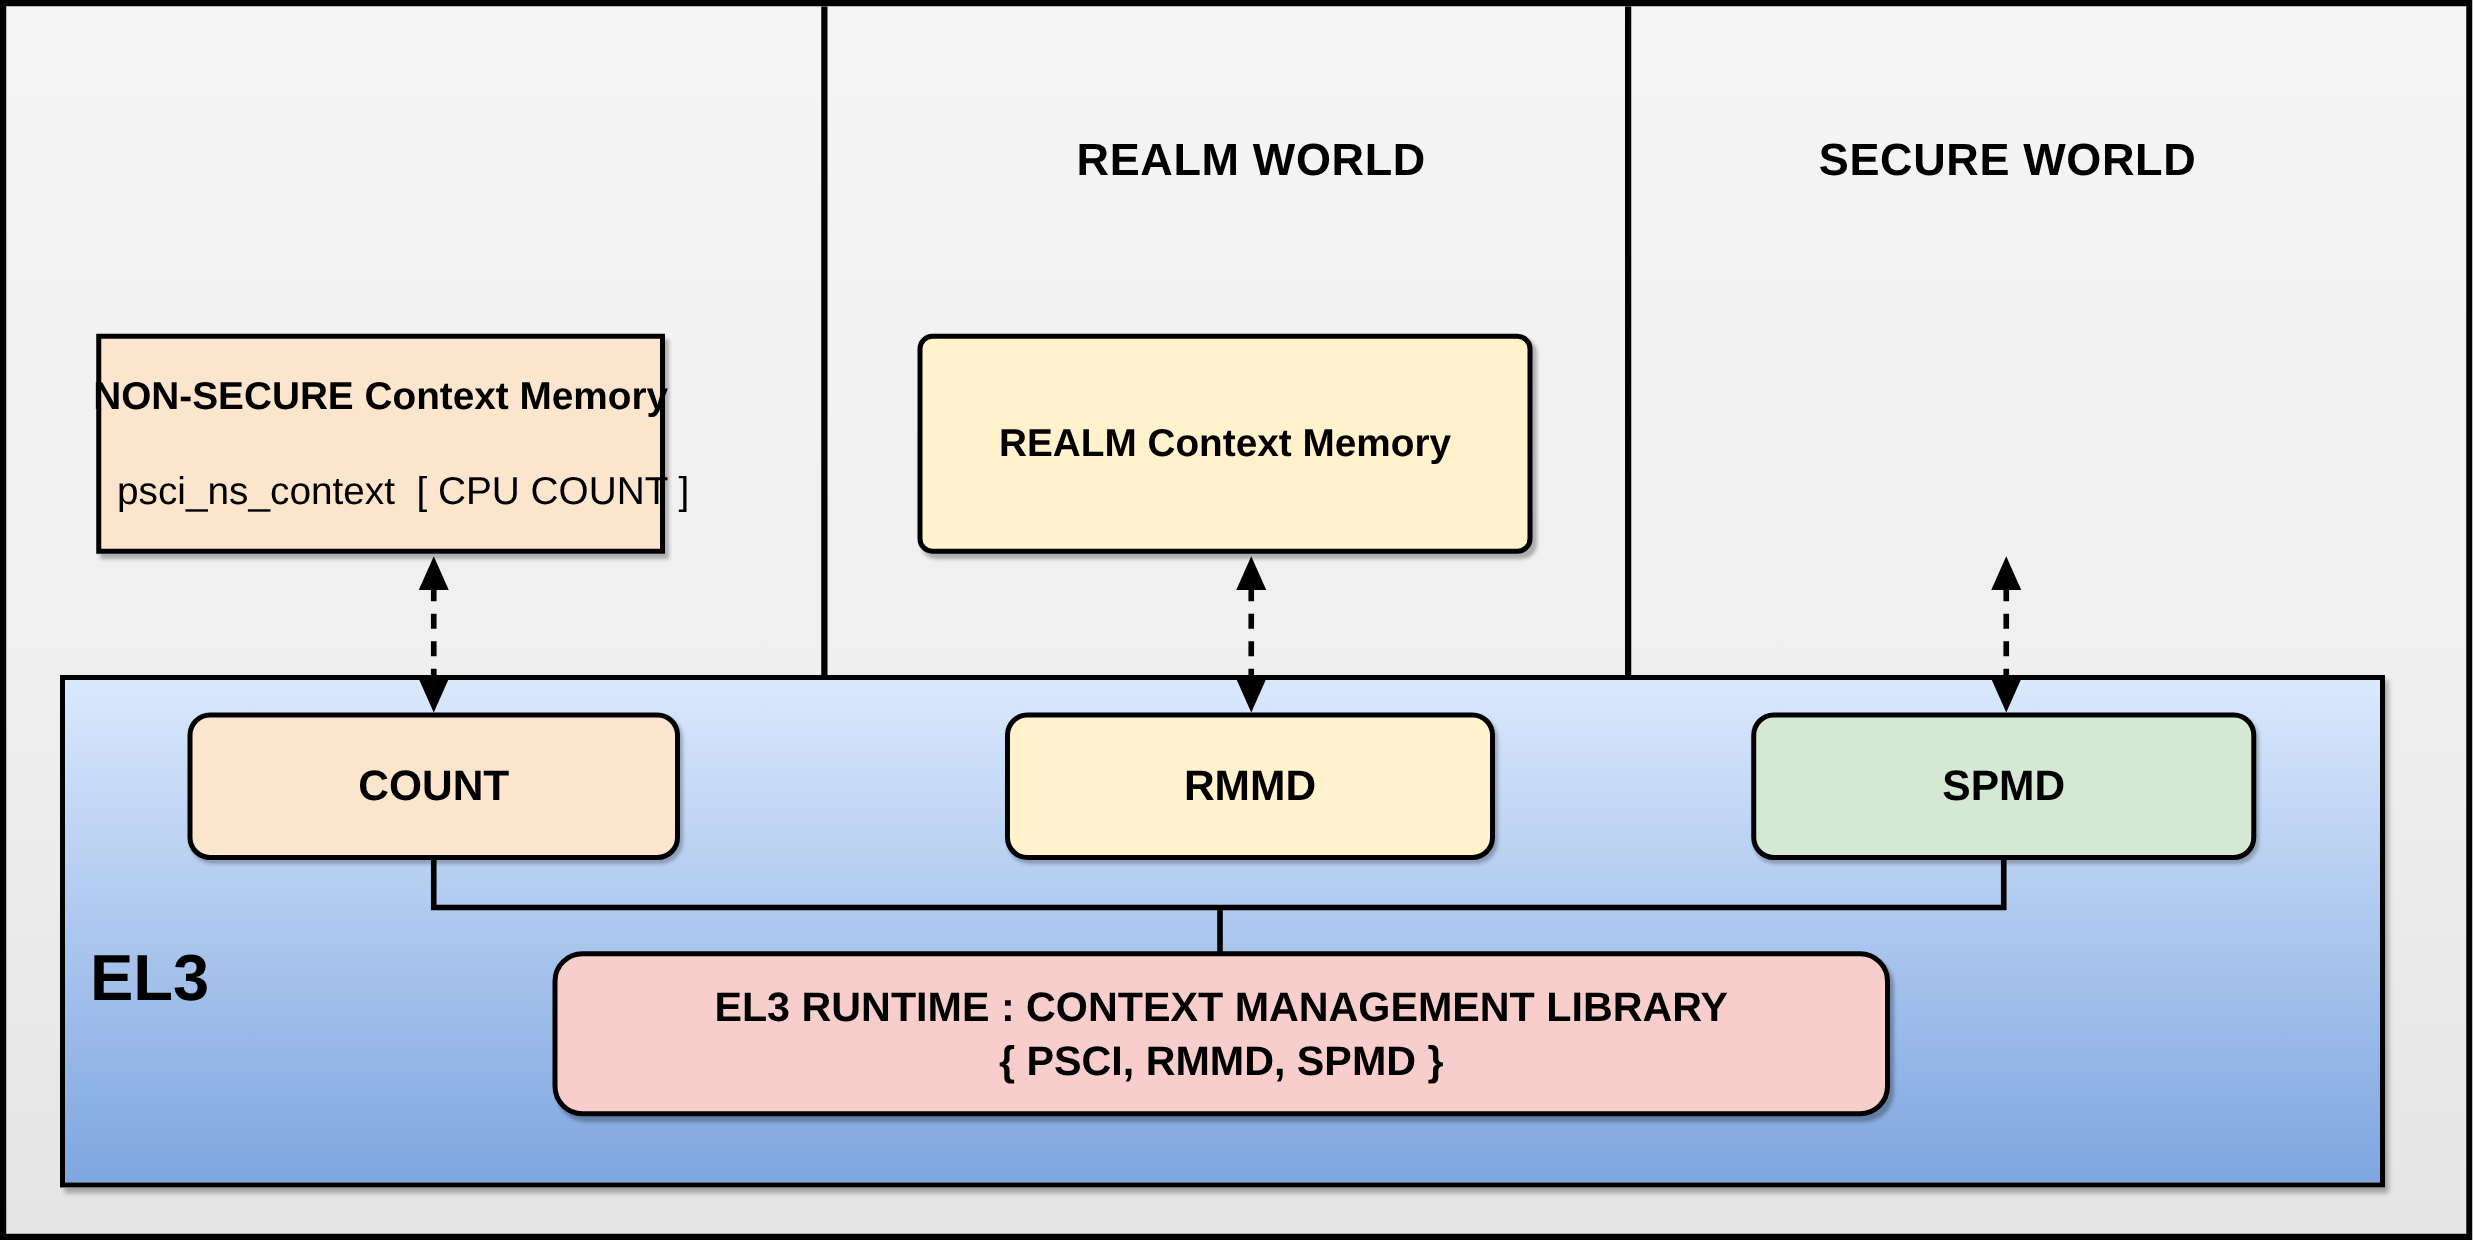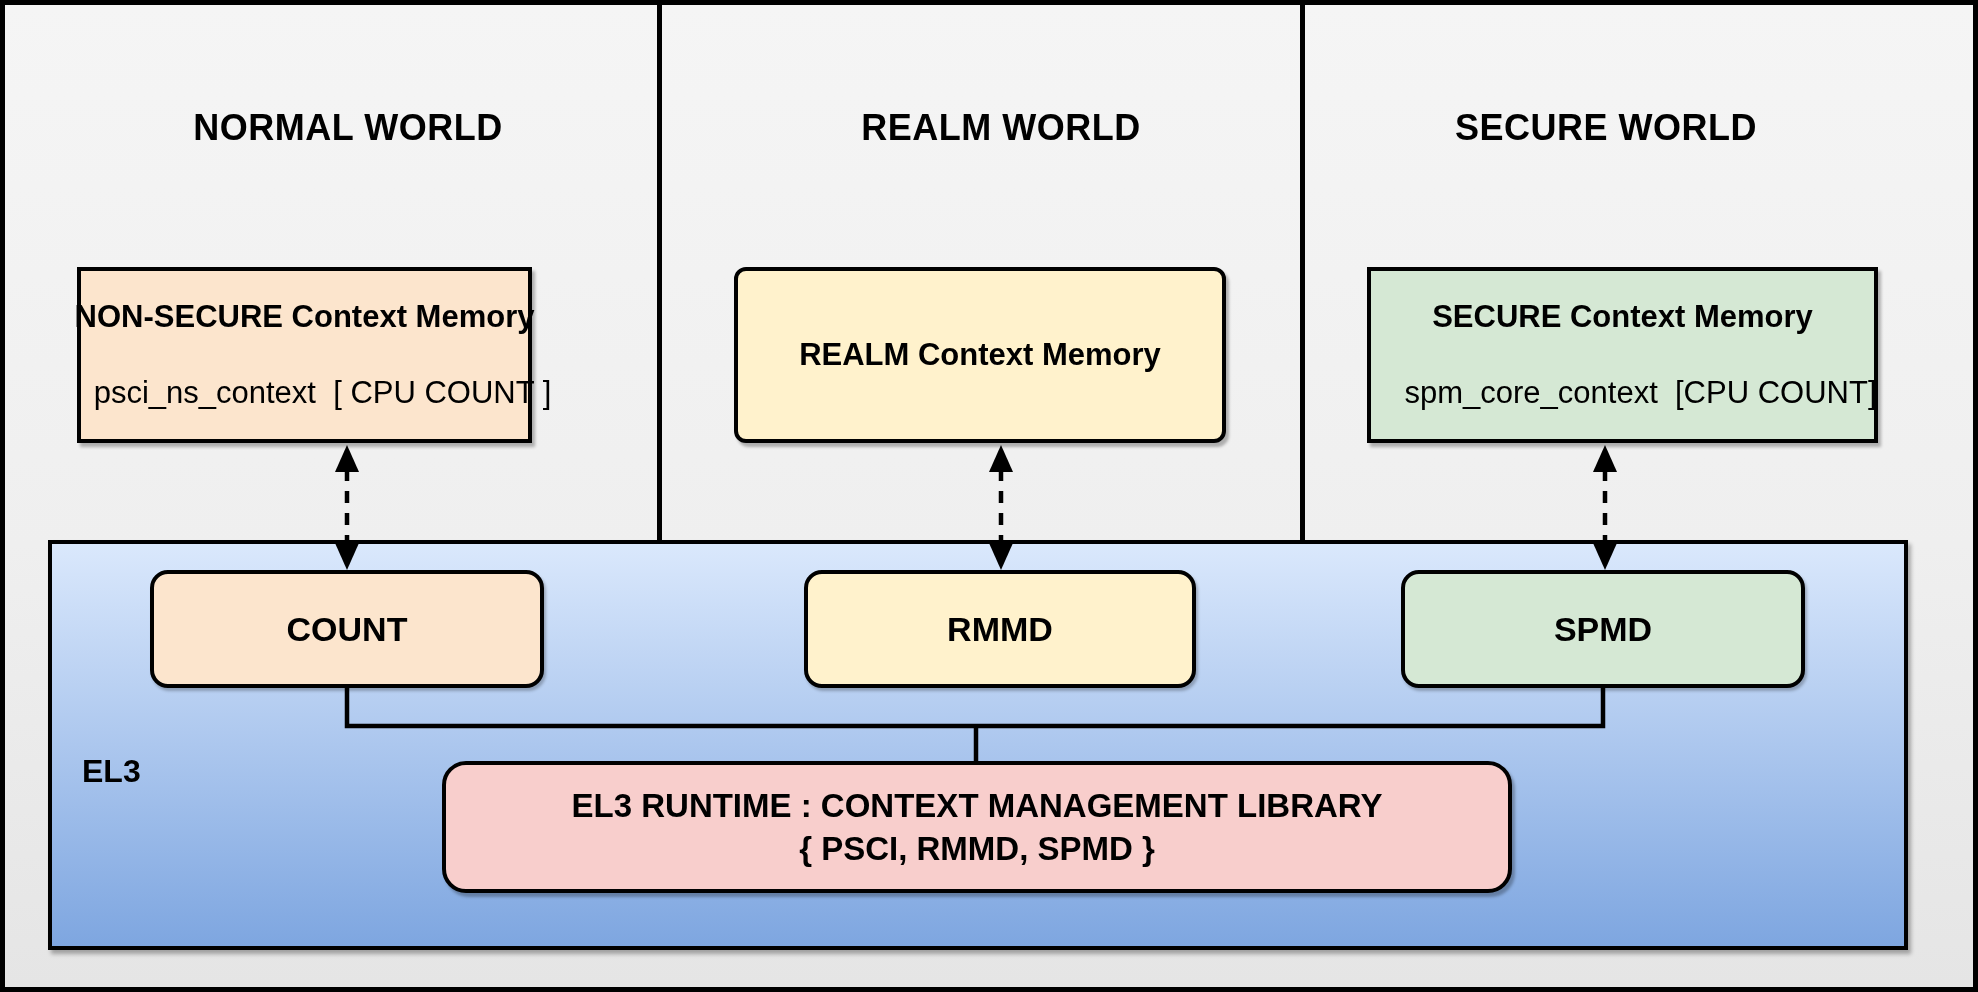--- a/index.html
+++ b/index.html
@@ -55,23 +55,23 @@
     top: 535px;
     width: 1860px;
     height: 410px;
     box-sizing: border-box;
     border: 4px solid #000;
     background: linear-gradient(180deg, #DAE8FC 0%, #7EA6E0 100%);
     box-shadow: 3px 4px 4px rgba(0,0,0,0.3);
   }
   #el3-label {
     position: absolute;
-    left: 77px;
+    left: 67px;
     top: 748px;
-    font-size: 32px;
+    font-size: 52px;
     font-weight: bold;
     white-space: pre;
   }
   .dispatcher-box {
     position: absolute;
     top: 565px;
     height: 118px;
     box-sizing: border-box;
     border: 4px solid #000;
     border-radius: 18px;
@@ -118,34 +118,29 @@
   }
 </style>
 </head>
 <body>
 
 <div id="canvas">
 
   <div class="divider" style="left:652px"></div>
   <div class="divider" style="left:1295px"></div>
 
-  <div class="world-title" style="left:343px">NORMAL WORLD</div>
   <div class="world-title" style="left:996px">REALM WORLD</div>
   <div class="world-title" style="left:1601px">SECURE WORLD</div>
 
   <div class="memory-box mem-ns">
     <div class="memory-title">NON-SECURE Context Memory</div>
     <div class="memory-var">psci_ns_context  [ CPU COUNT ]</div>
   </div>
   <div class="memory-box mem-realm">
     <div class="memory-title">REALM Context Memory</div>
-  </div>
-  <div class="memory-box mem-secure">
-    <div class="memory-title">SECURE Context Memory</div>
-    <div class="memory-var">spm_core_context  [CPU COUNT]</div>
   </div>
 
   <div id="el3-box"></div>
   <div id="el3-label">EL3</div>
 
   <svg id="connector-layer" viewBox="0 0 1978 992">
 
     <path d="M342,681 L342,721 L1598,721 L1598,681" fill="none" stroke="#000" stroke-width="4.5"></path>
     <path d="M971,721 L971,758" fill="none" stroke="#000" stroke-width="4.5"></path>
 

